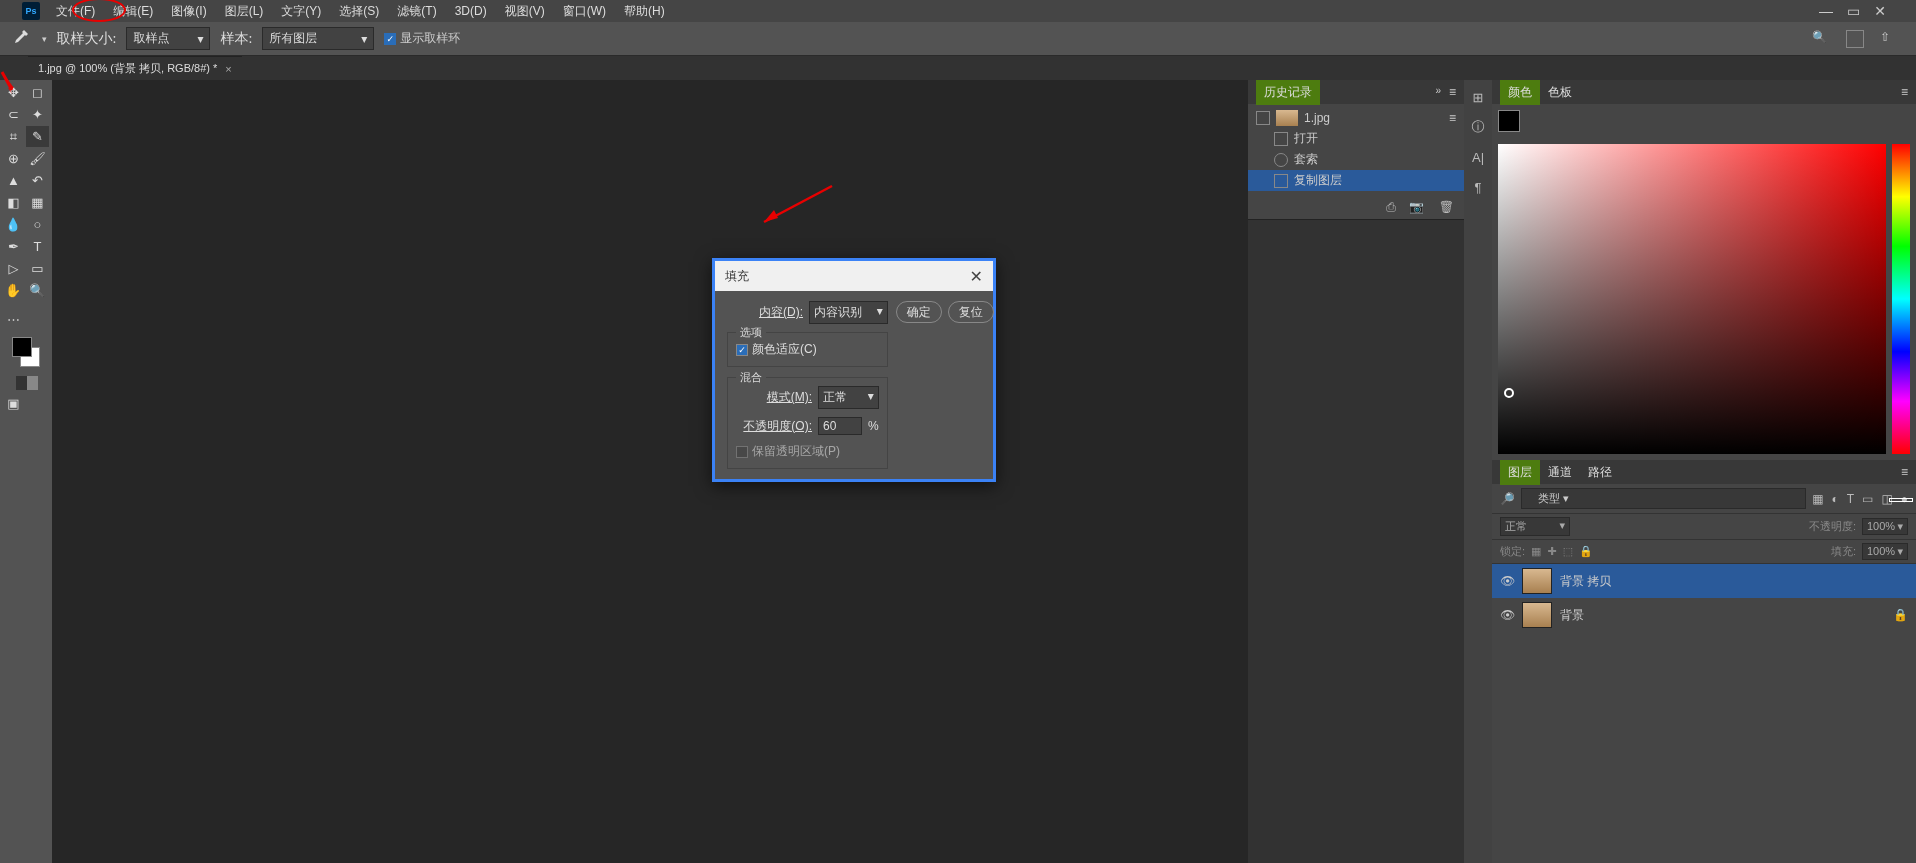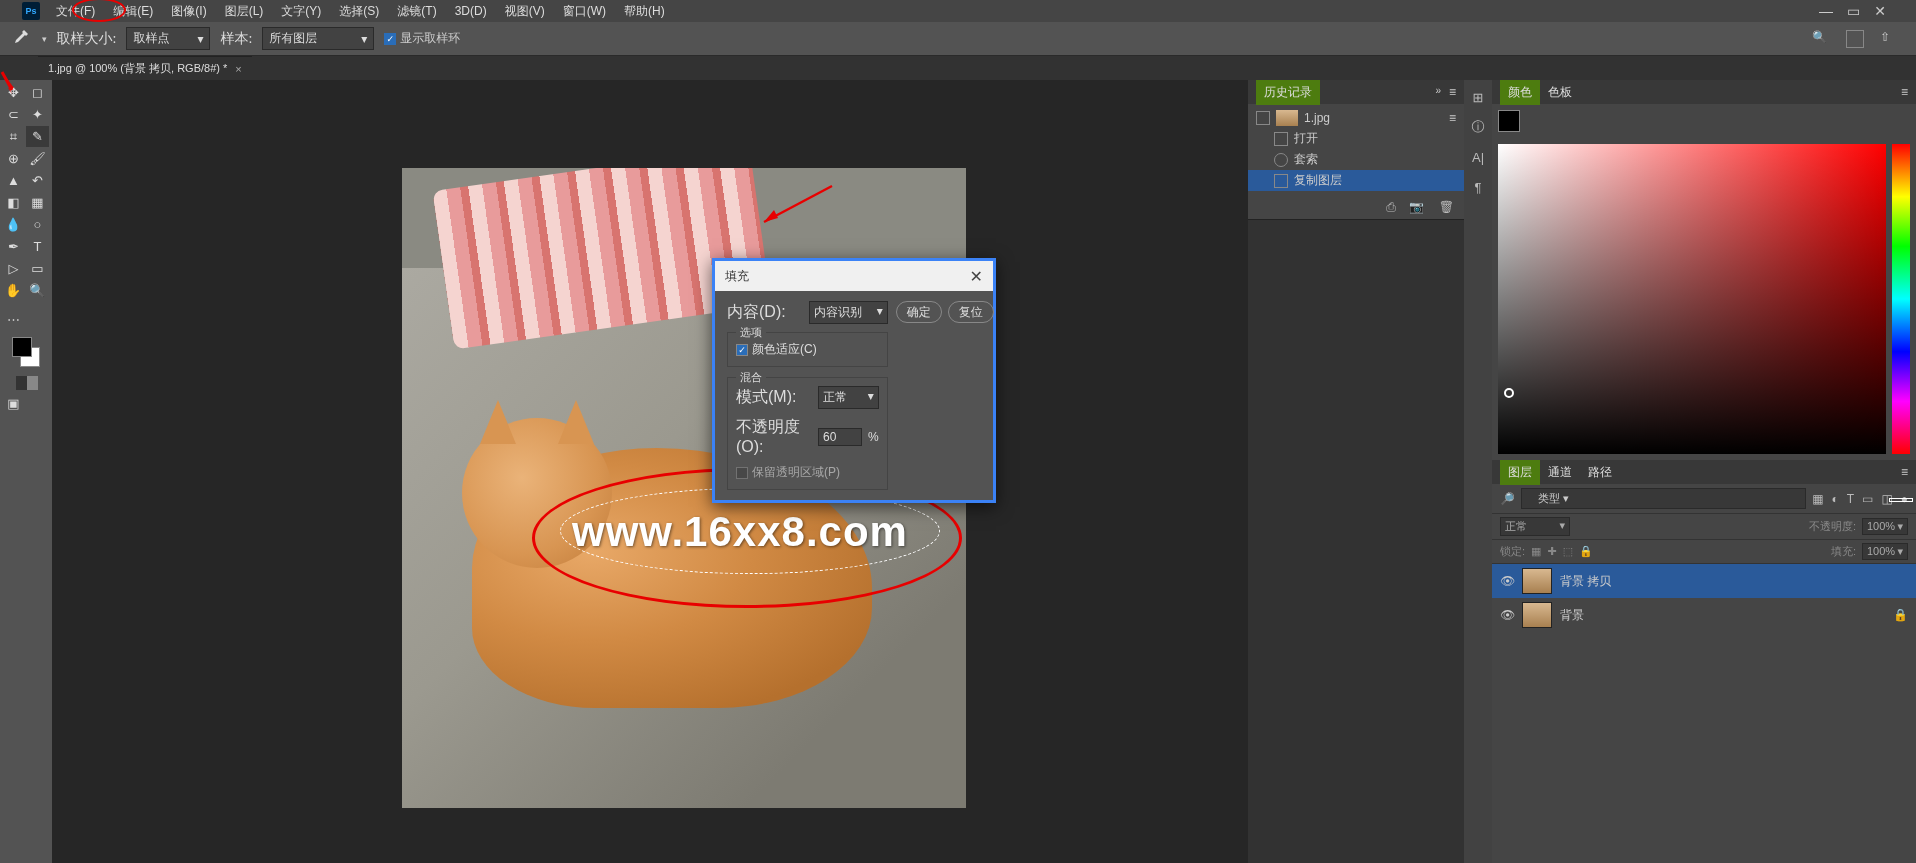--- a/index.html
+++ b/index.html
@@ -17,21 +17,21 @@
 .optbar { height: 34px; background: #535353; display: flex; align-items: center; padding: 0 10px; gap: 10px; border-bottom: 1px solid #2a2a2a; position: relative; }
 .tool-icon-lg { width: 22px; height: 22px; display: flex; align-items: center; justify-content: center; }
 .chev { font-size: 9px; color: #ccc; }
 .opt-lbl { color: #ddd; font-size: 14px; font-family: Liberation Serif, serif; }
 .opt-sel { background: #424242; border: 1px solid #2a2a2a; color: #ddd; padding: 2px 6px; font-size: 12px; min-width: 80px; display: flex; justify-content: space-between; align-items: center; }
 .chk { width: 12px; height: 12px; background: #2a6db8; display: inline-flex; align-items: center; justify-content: center; color: #fff; font-size: 9px; margin-right: 4px; }
 .right-ico { margin-left: auto; display: flex; gap: 16px; padding-right: 8px; }
 .right-ico div { width: 18px; height: 18px; border: 1px solid #888; }
 
 
-.tabbar { height: 24px; background: #323232; display: flex; padding-left: 38px; }
+.tabbar { height: 24px; background: #323232; display: flex; padding-left: 28px; }
 .doctab { background: #323232; color: #ddd; padding: 4px 10px; font-size: 11px; display: flex; gap: 8px; align-items: center; border-top: 1px solid #222; }
 .doctab .x { color: #aaa; font-size: 11px; }
 
 
 .main { position: absolute; top: 80px; bottom: 0; left: 0; right: 0; display: flex; }
 .tools { width: 52px; background: #535353; display: flex; flex-wrap: wrap; padding: 2px; gap: 1px; align-content: flex-start; }
 .tbtn { width: 23px; height: 21px; display: flex; align-items: center; justify-content: center; color: #ddd; font-size: 13px; cursor: pointer; }
 .tbtn.sel { background: #3a3a3a; }
 .color-sw { width: 30px; height: 30px; position: relative; margin: 6px 10px; }
 .color-sw .fg { position: absolute; width: 20px; height: 20px; background: #000; border: 1px solid #888; top: 0; left: 0; z-index: 2; }
@@ -63,21 +63,21 @@
 .red-arrow-t { position: absolute; left: 0px; top: 70px; width: 20px; height: 24px; pointer-events: none; z-index: 10; }
 .red-arrow-t svg polygon { fill: #e80000; }
 
 
 .dialog { position: absolute; top: 178px; left: 660px; width: 284px; background: #535353; border: 3px solid #3b82f6; box-shadow: 0 4px 16px rgba(0,0,0,0.6); color: #ddd; z-index: 20; }
 .dlg-head { background: #f0f0f0; color: #333; height: 30px; display: flex; align-items: center; padding: 0 10px; justify-content: space-between; }
 .dlg-head .x { font-size: 16px; color: #444; cursor: pointer; }
 .dlg-body { padding: 10px 12px; display: flex; gap: 8px; }
 .dlg-left { flex: 1; }
 .dlg-row { display: flex; align-items: center; gap: 6px; margin-bottom: 8px; }
-.dlg-row .lab { width: 76px; font-size: 16px; }
+.dlg-row .lab { width: 76px; text-align: right; font-size: 12px; text-decoration: underline; }
 .dlg-sel { flex: 1; background: #424242; border: 1px solid #2a2a2a; color: #ddd; padding: 2px 4px; font-size: 12px; display: flex; justify-content: space-between; }
 .dlg-grp { border: 1px solid #444; padding: 8px; margin-top: 4px; position: relative; }
 .dlg-grp-t { position: absolute; top: -8px; left: 8px; background: #535353; padding: 0 4px; font-size: 11px; }
 .dlg-num { width: 44px; background: #424242; border: 1px solid #2a2a2a; color: #ddd; padding: 1px 4px; font-size: 12px; }
 .dlg-btns { display: flex; flex-direction: row; gap: 6px; }
 .dlg-btn { width: 46px; height: 22px; background: #535353; border: 1px solid #888; border-radius: 11px; color: #ddd; font-size: 12px; display: flex; align-items: center; justify-content: center; cursor: pointer; }
 .chk-sm { width: 12px; height: 12px; border: 1px solid #888; display: inline-flex; align-items: center; justify-content: center; font-size: 9px; margin-right: 4px; background: #424242; }
 .chk-sm.on { background: #2a6db8; color: #fff; }
 
 
@@ -218,31 +218,20 @@
       <div class="bg"></div>
     </div>
     <div class="mini-sw">
       <div style="background:#333"></div>
         <div style="background:#888"></div>
     </div>
     <div class="tbtn">▣</div>
   </div>
 
   <div class="canvas">
-    <div class="img-stage">
-      <div class="cat-scene">
-        <div class="fabric"></div>
-        <div class="pillow"></div>
-        <div class="cat-body"></div>
-        <div class="cat-head"></div>
-        <div class="watermark">www.16xx8.com</div>
-        <div class="selection"></div>
-        <div class="red-ellipse"></div>
-      </div>
-    </div>
     <div class="red-arrow-c">
       <svg width="84" height="46">
           <line x1="80" y1="4" x2="12" y2="40"></line>
           <polygon points="12,40 22,28 26,36"></polygon>
         </svg>
     </div>
 
     <div class="dialog">
       <div class="dlg-head">
         <span>填充</span>

